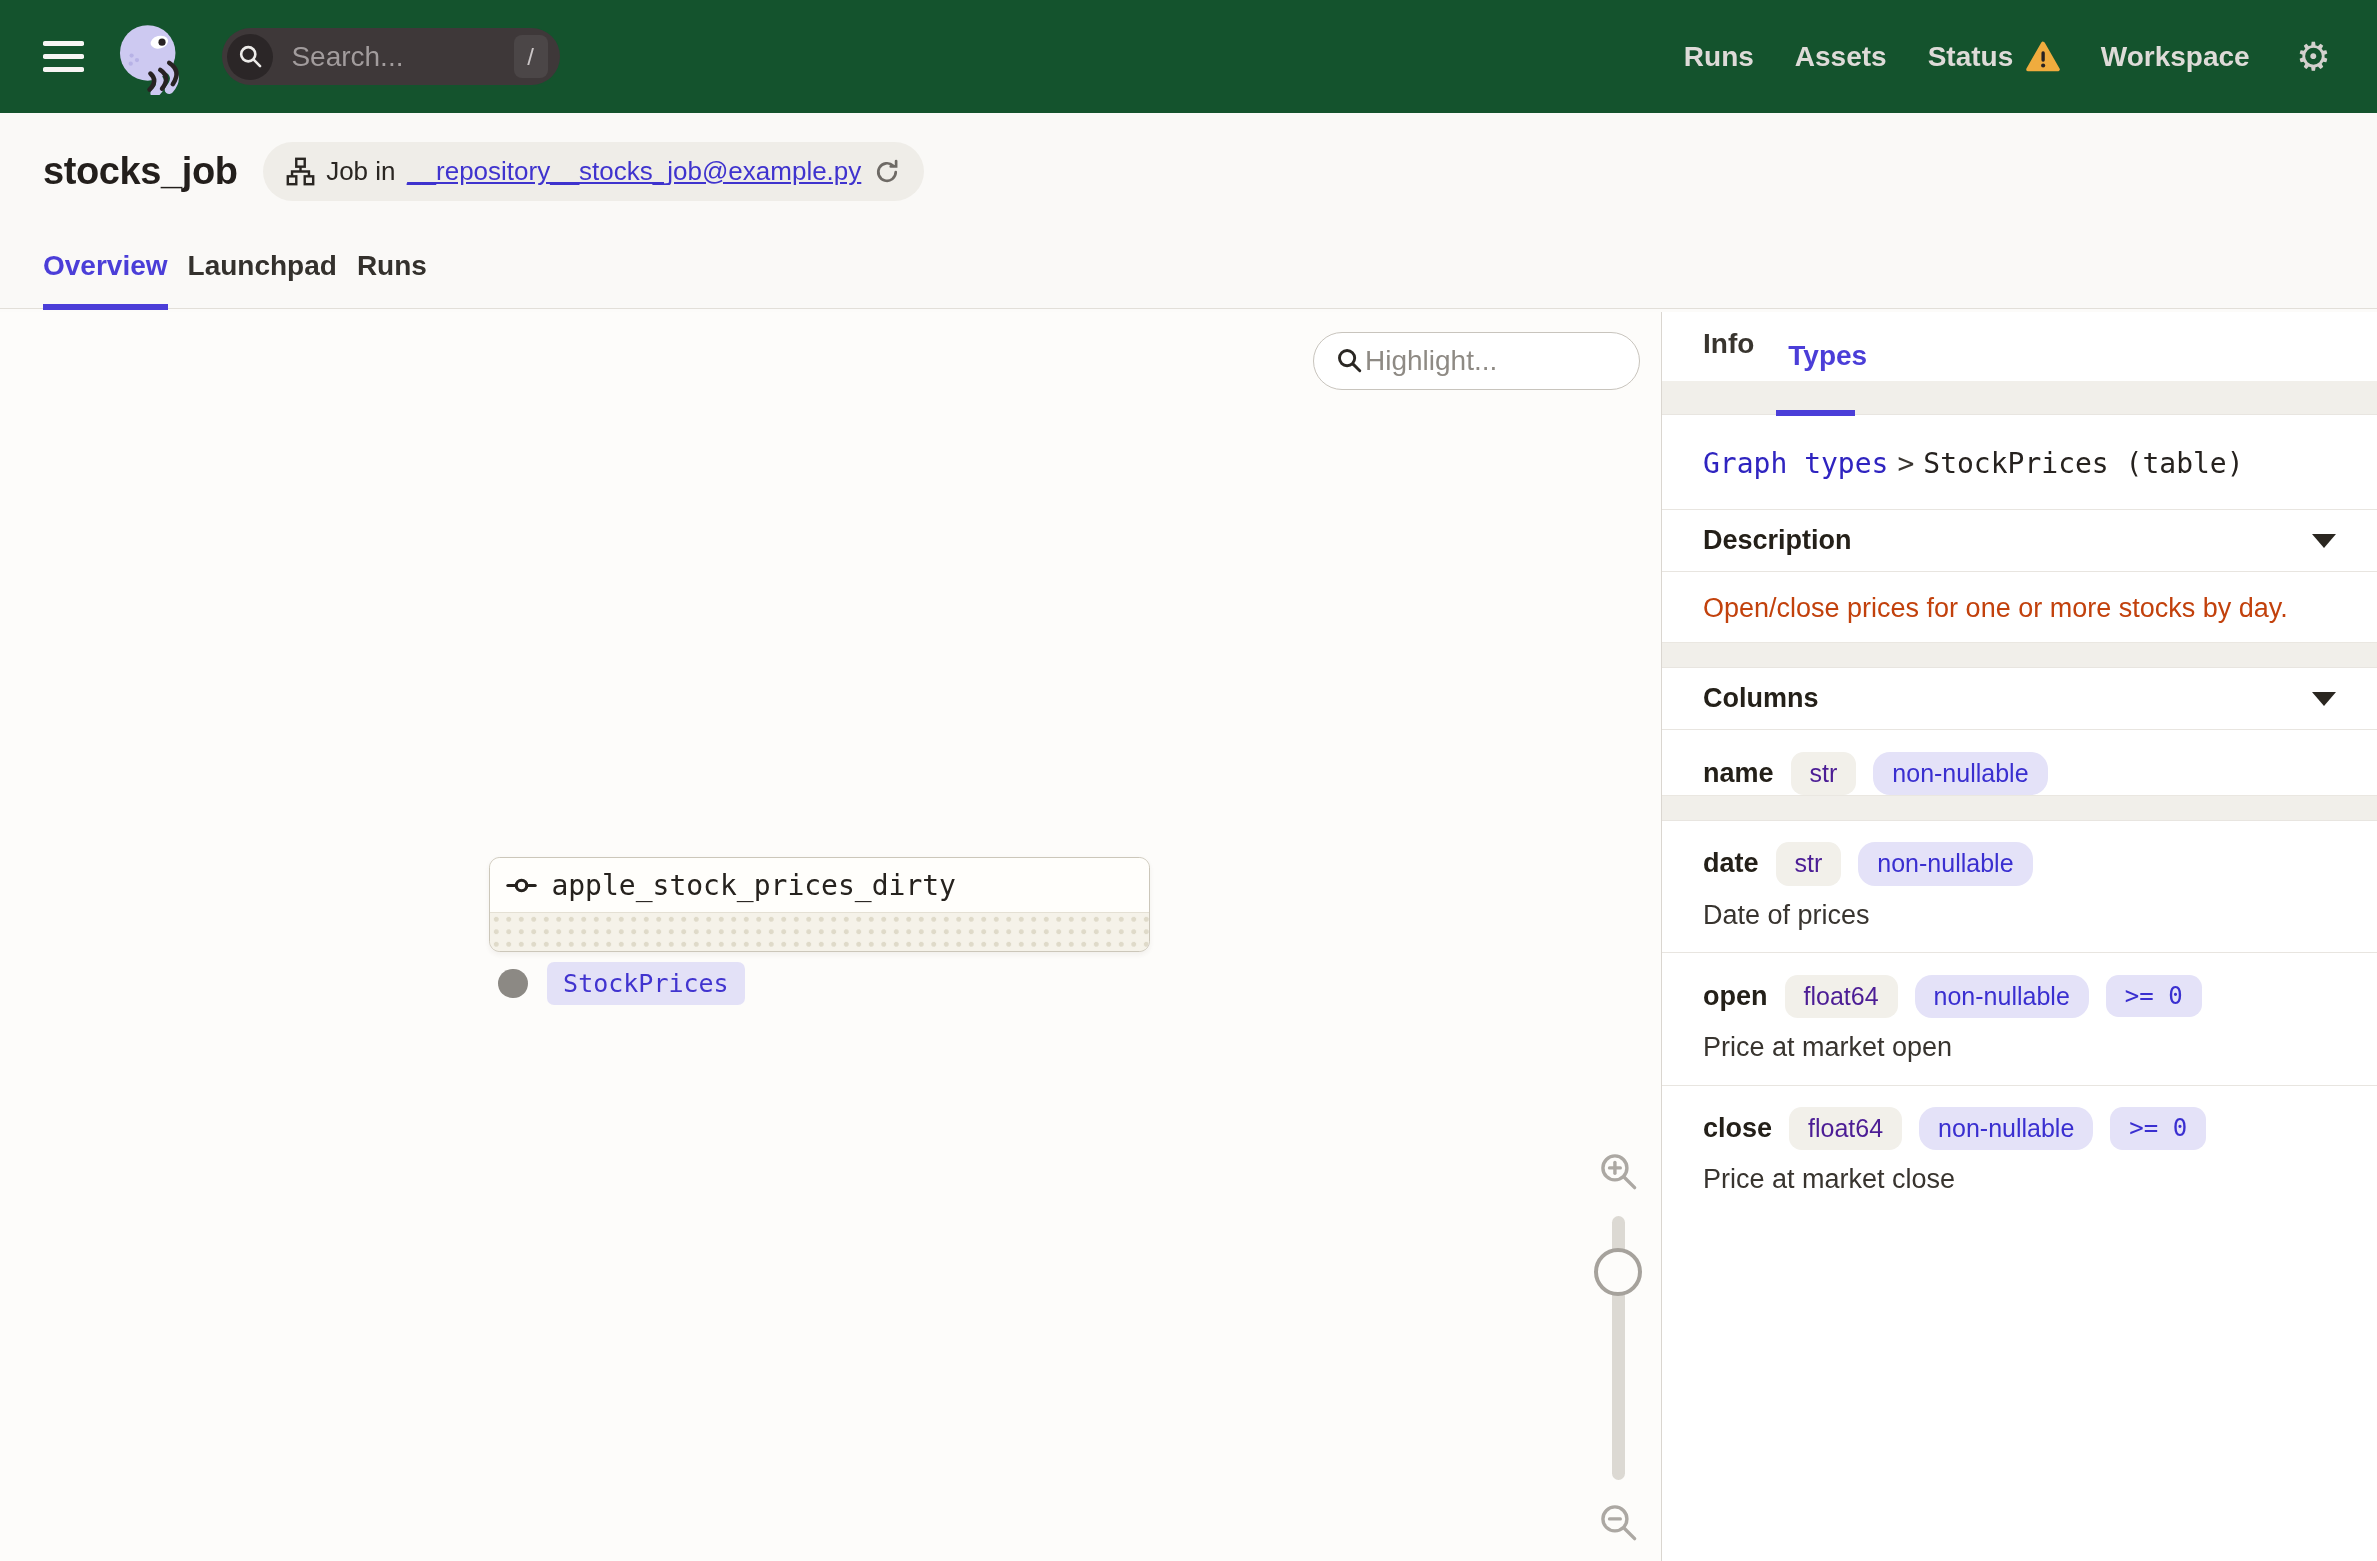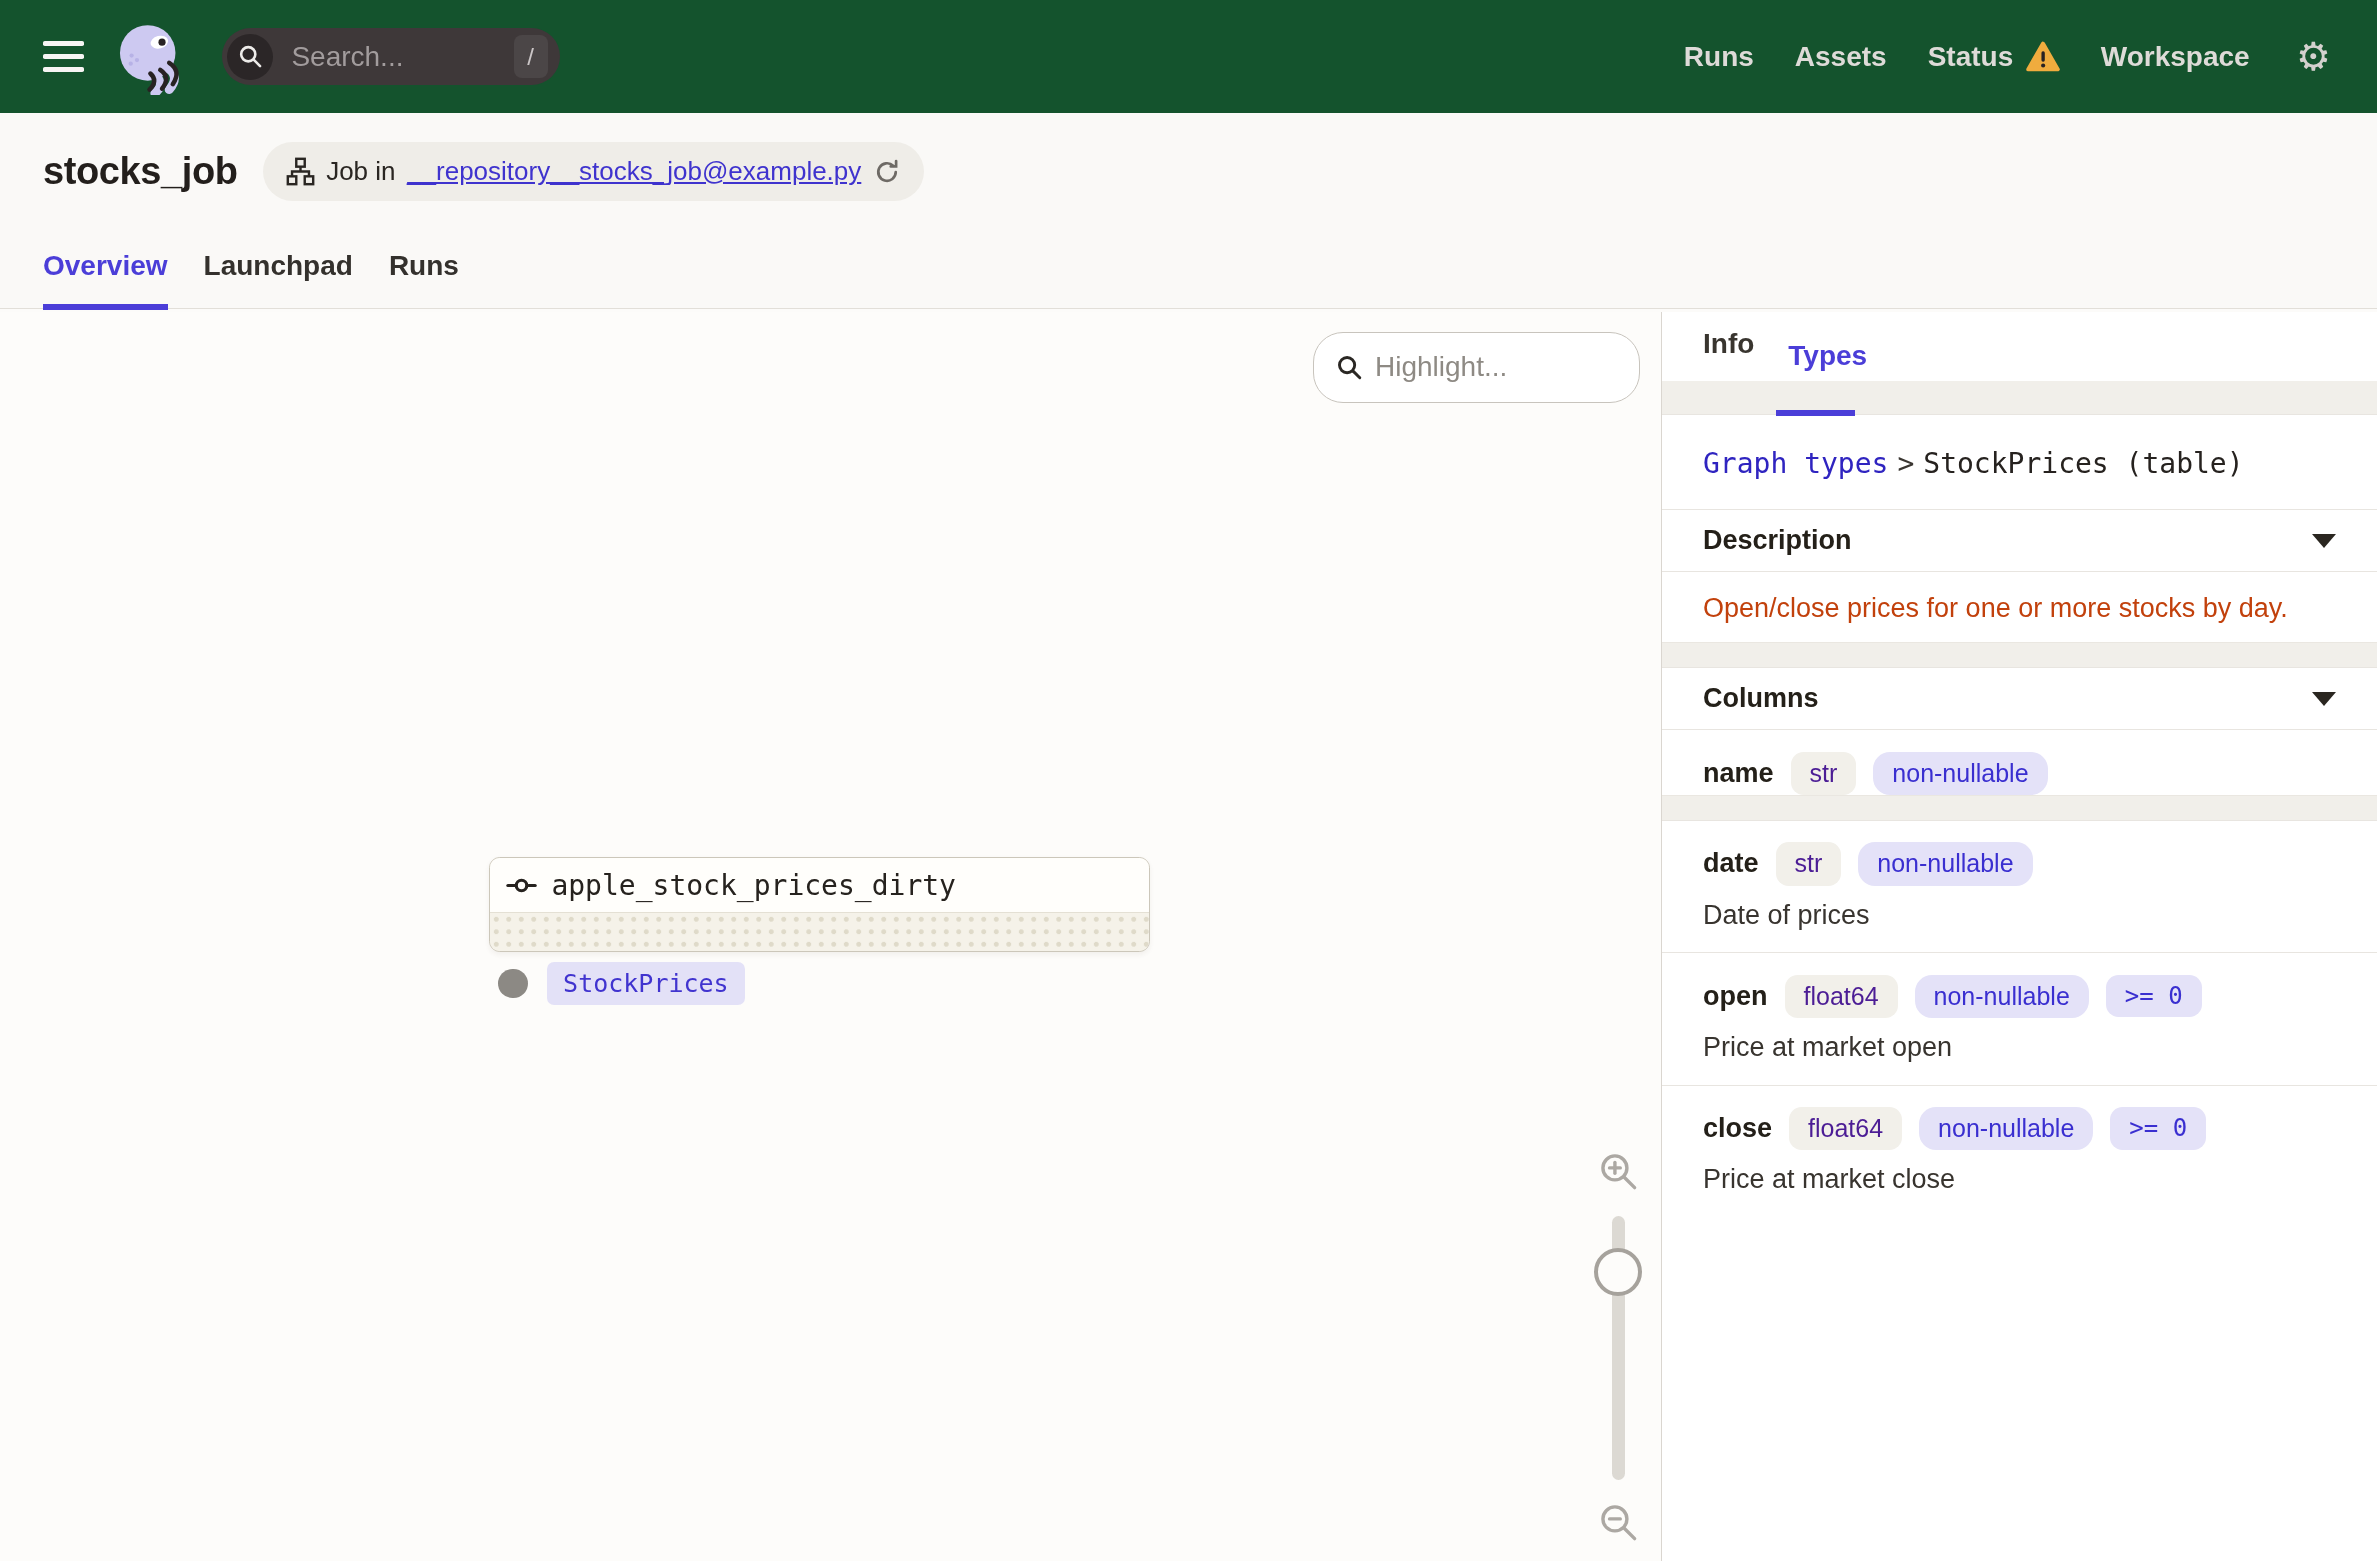--- a/index.html
+++ b/index.html
@@ -51,33 +51,33 @@
     background: #FAF9F7; border-bottom: 1.8px solid #E2DFD9;
   }
   .title-row { display: flex; align-items: center; gap: 25px; padding: 29px 0 0 43px; }
   .page-title { font-size: 38px; font-weight: bold; color: #231F1C; letter-spacing: -0.4px; }
   .job-badge {
     display: flex; align-items: center; gap: 11.6px;
     background: #EFEDE8; border-radius: 30px; height: 59px; padding: 0 23px;
     font-size: 26px; color: #2A2622;
   }
   .job-link { color: #3F33CE; text-decoration: underline; cursor: pointer; }
-  .main-tabs { position: absolute; left: 43px; bottom: -1.8px; display: flex; gap: 36px; }
+  .main-tabs { position: absolute; left: 43px; bottom: -1.8px; display: flex; gap: 20px; }
   .main-tab {
     font-size: 28px; font-weight: 600; color: #34312D;
     padding-bottom: 21.4px; border-bottom: 6.3px solid transparent; cursor: pointer;
   }
   .main-tab.active { color: #4B3ED8; border-bottom-color: #4B3ED8; }
 
   
   .canvas { position: absolute; top: 312px; left: 0; width: 1661px; bottom: 0; background: #FDFCFA; }
   .highlight-box {
-    position: absolute; top: 19.6px; right: 21.4px; width: 327px; height: 71px;
+    position: absolute; top: 19.6px; right: 21.4px; width: 327px; height: 58px;
     border: 1.8px solid #C8C4BD; border-radius: 30px; background: #FFFFFF;
-    display: flex; align-items: center; gap: 11px; padding: 0 21.4px; justify-content: flex-end;
+    display: flex; align-items: center; gap: 1px; padding: 0 21.4px; justify-content: flex-end;
   }
   .highlight-box input, .subset-box input {
     flex: 1; min-width: 0; border: none; outline: none; background: transparent;
     font-family: "Liberation Sans", sans-serif; font-size: 28px; color: #3A3631;
   }
   .highlight-box input::placeholder, .subset-box input::placeholder { color: #8E8A84; }
 
   .op-node {
     position: absolute; left: 489px; top: 545px; width: 661px;
     border: 1.8px solid #CCC7BA; border-radius: 10.7px; background: #F5F2E9;

